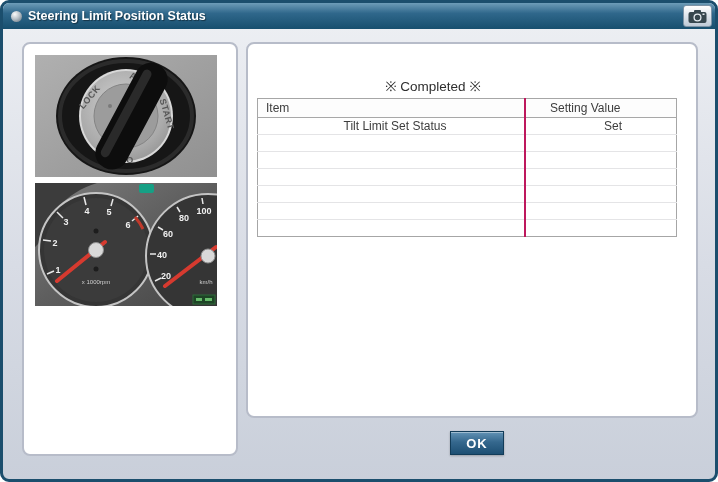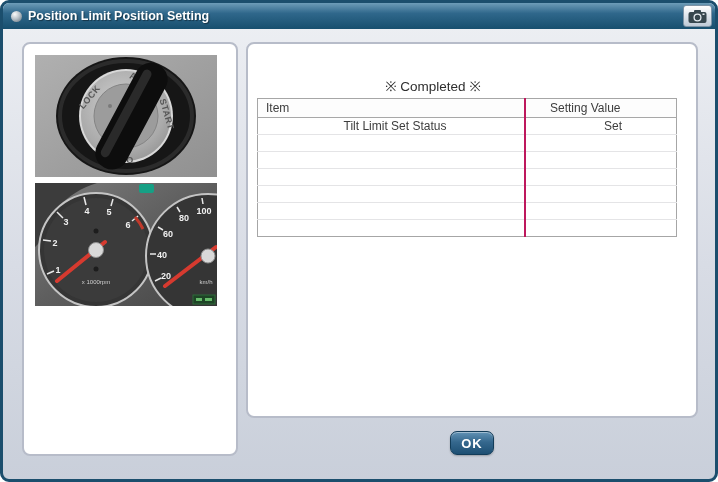--- a/index.html
+++ b/index.html
@@ -25,37 +25,37 @@
   .heading{position:absolute;left:0;top:33px;width:370px;text-align:center;font-size:13.5px;color:#2e2e2e;}
   .table-wrap{position:absolute;left:9px;top:54px;width:420px;}
   table.settings{width:420px;border-collapse:collapse;table-layout:fixed;font-size:12px;color:#3d3d3d;
     border:1px solid #a6a6a6;background:#fff;}
   table.settings th{font-weight:normal;text-align:left;height:18px;padding:0 0 0 8px;border-bottom:1px solid #a8a8a8;background:#fdfdfd;}
   table.settings th:last-child,table.settings td:last-child{border-left:2px solid #be185d;width:126px;padding-left:24px;}
   table.settings td{height:16px;padding:0 0 0 8px;border-bottom:1px solid #e4e4e6;overflow:hidden;white-space:nowrap;text-align:center;}
   table.settings tbody tr:last-child td{border-bottom:none;}
   table.settings tr.hl td{background:var(--row-highlight,#e8eaed);}
   .instruction{position:absolute;left:10px;top:223px;font-size:12.5px;color:#4a4a4a;}
-  .ok-btn{position:absolute;left:447px;top:402px;width:44px;height:24px;border:1px solid #123c59;border-radius:7px;
+  .ok-btn{position:absolute;left:447px;top:402px;width:54px;height:24px;border:1px solid #123c59;border-radius:0;
     background:linear-gradient(180deg,var(--button-top,#6292b5) 0%,#35688e 45%,var(--button-bottom,#1d4f73) 100%);
     color:#fff;font-weight:bold;font-size:13px;letter-spacing:1px;cursor:pointer;
     box-shadow:inset 0 1px 0 rgba(255,255,255,.4),0 1px 2px rgba(0,0,0,.25);font-family:"Liberation Sans",sans-serif;}
   .gauge-num{fill:#f0f0f0;font-size:9px;font-weight:bold;text-anchor:middle;font-family:"Liberation Sans",sans-serif;}
   .gauge-unit{fill:#cfcfcf;font-size:6px;text-anchor:middle;font-family:"Liberation Sans",sans-serif;}
   .ring-label{fill:#575757;font-size:9px;font-weight:bold;text-anchor:middle;letter-spacing:.5px;font-family:"Liberation Sans",sans-serif;}
   .tick{stroke:#e8e8e8;stroke-width:1.5;}
 </style>
 </head>
 <body>
 
 <div class="window">
 
   <div class="titlebar">
     <span class="sphere"></span>
-    <span class="title">Position Limit Position Setting</span>
+    <span class="title">Steering Limit Position Status</span>
     <button class="cam-btn">
       <svg width="19" height="15" viewBox="0 0 19 15">
         <rect x="6" y="1" width="7" height="4" rx="1" fill="#37474f"></rect>
         <rect x="0.5" y="3" width="18" height="11" rx="2" fill="#37474f"></rect>
         <circle cx="9.5" cy="8.5" r="3.4" fill="none" stroke="#e3eaef" stroke-width="1.3"></circle>
         <rect x="14.5" y="4.5" width="2" height="1.5" fill="#e3eaef"></rect>
       </svg>
     </button>
   </div>
 

